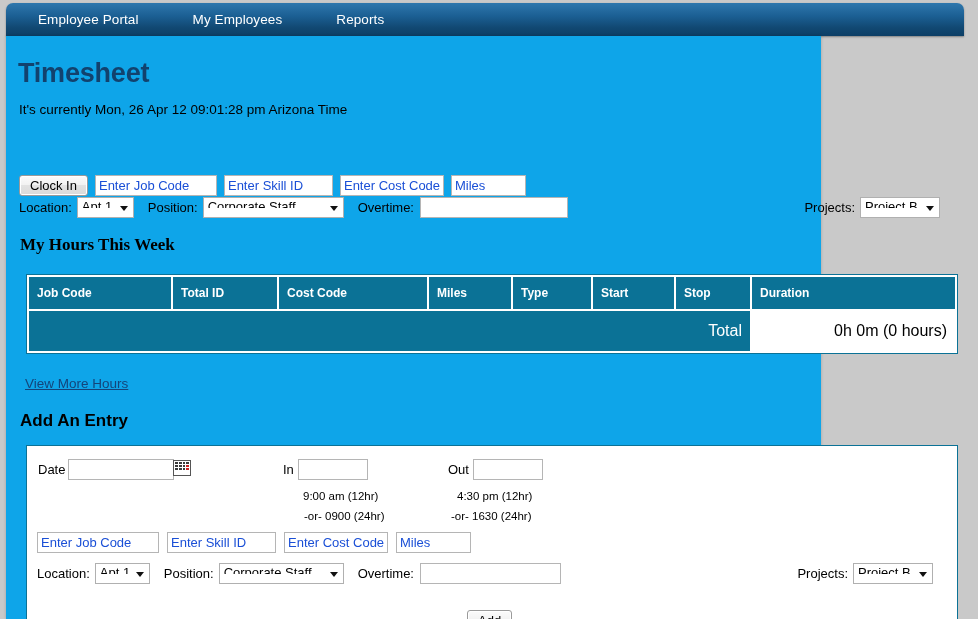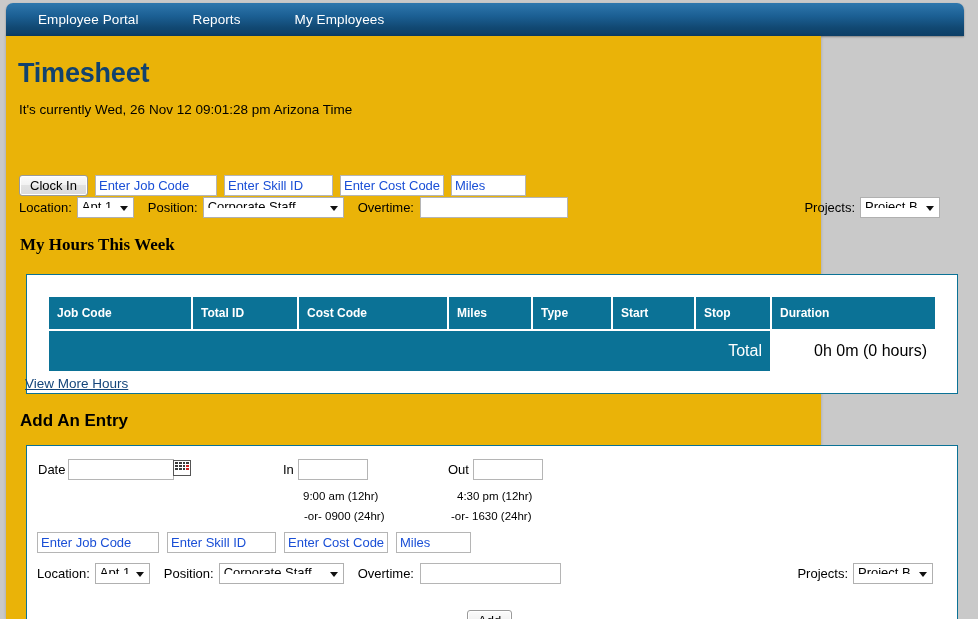--- a/index.html
+++ b/index.html
@@ -59,21 +59,21 @@
   .nav-item-1 { margin-left: 22px; }
   .nav-item-2 { margin-left: 22px; }
 
   
   .sheet {
     position: absolute;
     left: 6px;
     top: 36px;
     width: 815px;
     height: 583px;
-    background: #eab308;
+    background: #0ea5e9;
     box-shadow: 0 0 3px rgba(0,0,0,0.2);
   }
 
   .content {
     position: absolute;
     left: 7px;
     top: 0;
     width: 944px;
   }
 
@@ -186,21 +186,21 @@
   h2.entry-head { left: 7px; top: 375px; }
 
   
   .table-wrap {
     position: absolute;
     left: 13px;
     top: 238px;
     width: 932px;
     border: 1px solid #0b7296;
     background: #ffffff;
-    padding: 20px;
+    padding: 0;
     box-sizing: border-box;
   }
   table.hours {
     border-collapse: separate;
     border-spacing: 2px;
     width: 100%;
     table-layout: fixed;
   }
   table.hours th {
     background: #0b7296;
@@ -316,35 +316,35 @@
 </head>
 <body>
 
 <div class="page">
 
   <div class="navbar">
     <div class="nav-items">
       <div class="nav-item nav-item-0">
         <span>Employee Portal</span>
       </div>
+      <div class="nav-item nav-item-1">
+        <span>My Employees</span>
+      </div>
       <div class="nav-item nav-item-2">
         <span>Reports</span>
       </div>
-      <div class="nav-item nav-item-1">
-        <span>My Employees</span>
-      </div>
     </div>
   </div>
 
   <div class="sheet">
     <div class="content">
 
       <h1 class="page-title">Timesheet</h1>
 
-      <div class="clock-text">It's currently Wed, 26 Nov 12 09:01:28 pm Arizona Time</div>
+      <div class="clock-text">It's currently Mon, 26 Apr 12 09:01:28 pm Arizona Time</div>
 
       <div class="row-clockin">
         <button class="btn">Clock In</button>
         <input class="txt" style="width: 114px;" placeholder="Enter Job Code">
         <input class="txt" style="width: 101px;" placeholder="Enter Skill ID">
         <input class="txt" style="width: 96px;" placeholder="Enter Cost Code">
         <input class="txt" style="width: 67px;" placeholder="Miles">
       </div>
 
       <div class="row-locrow">

